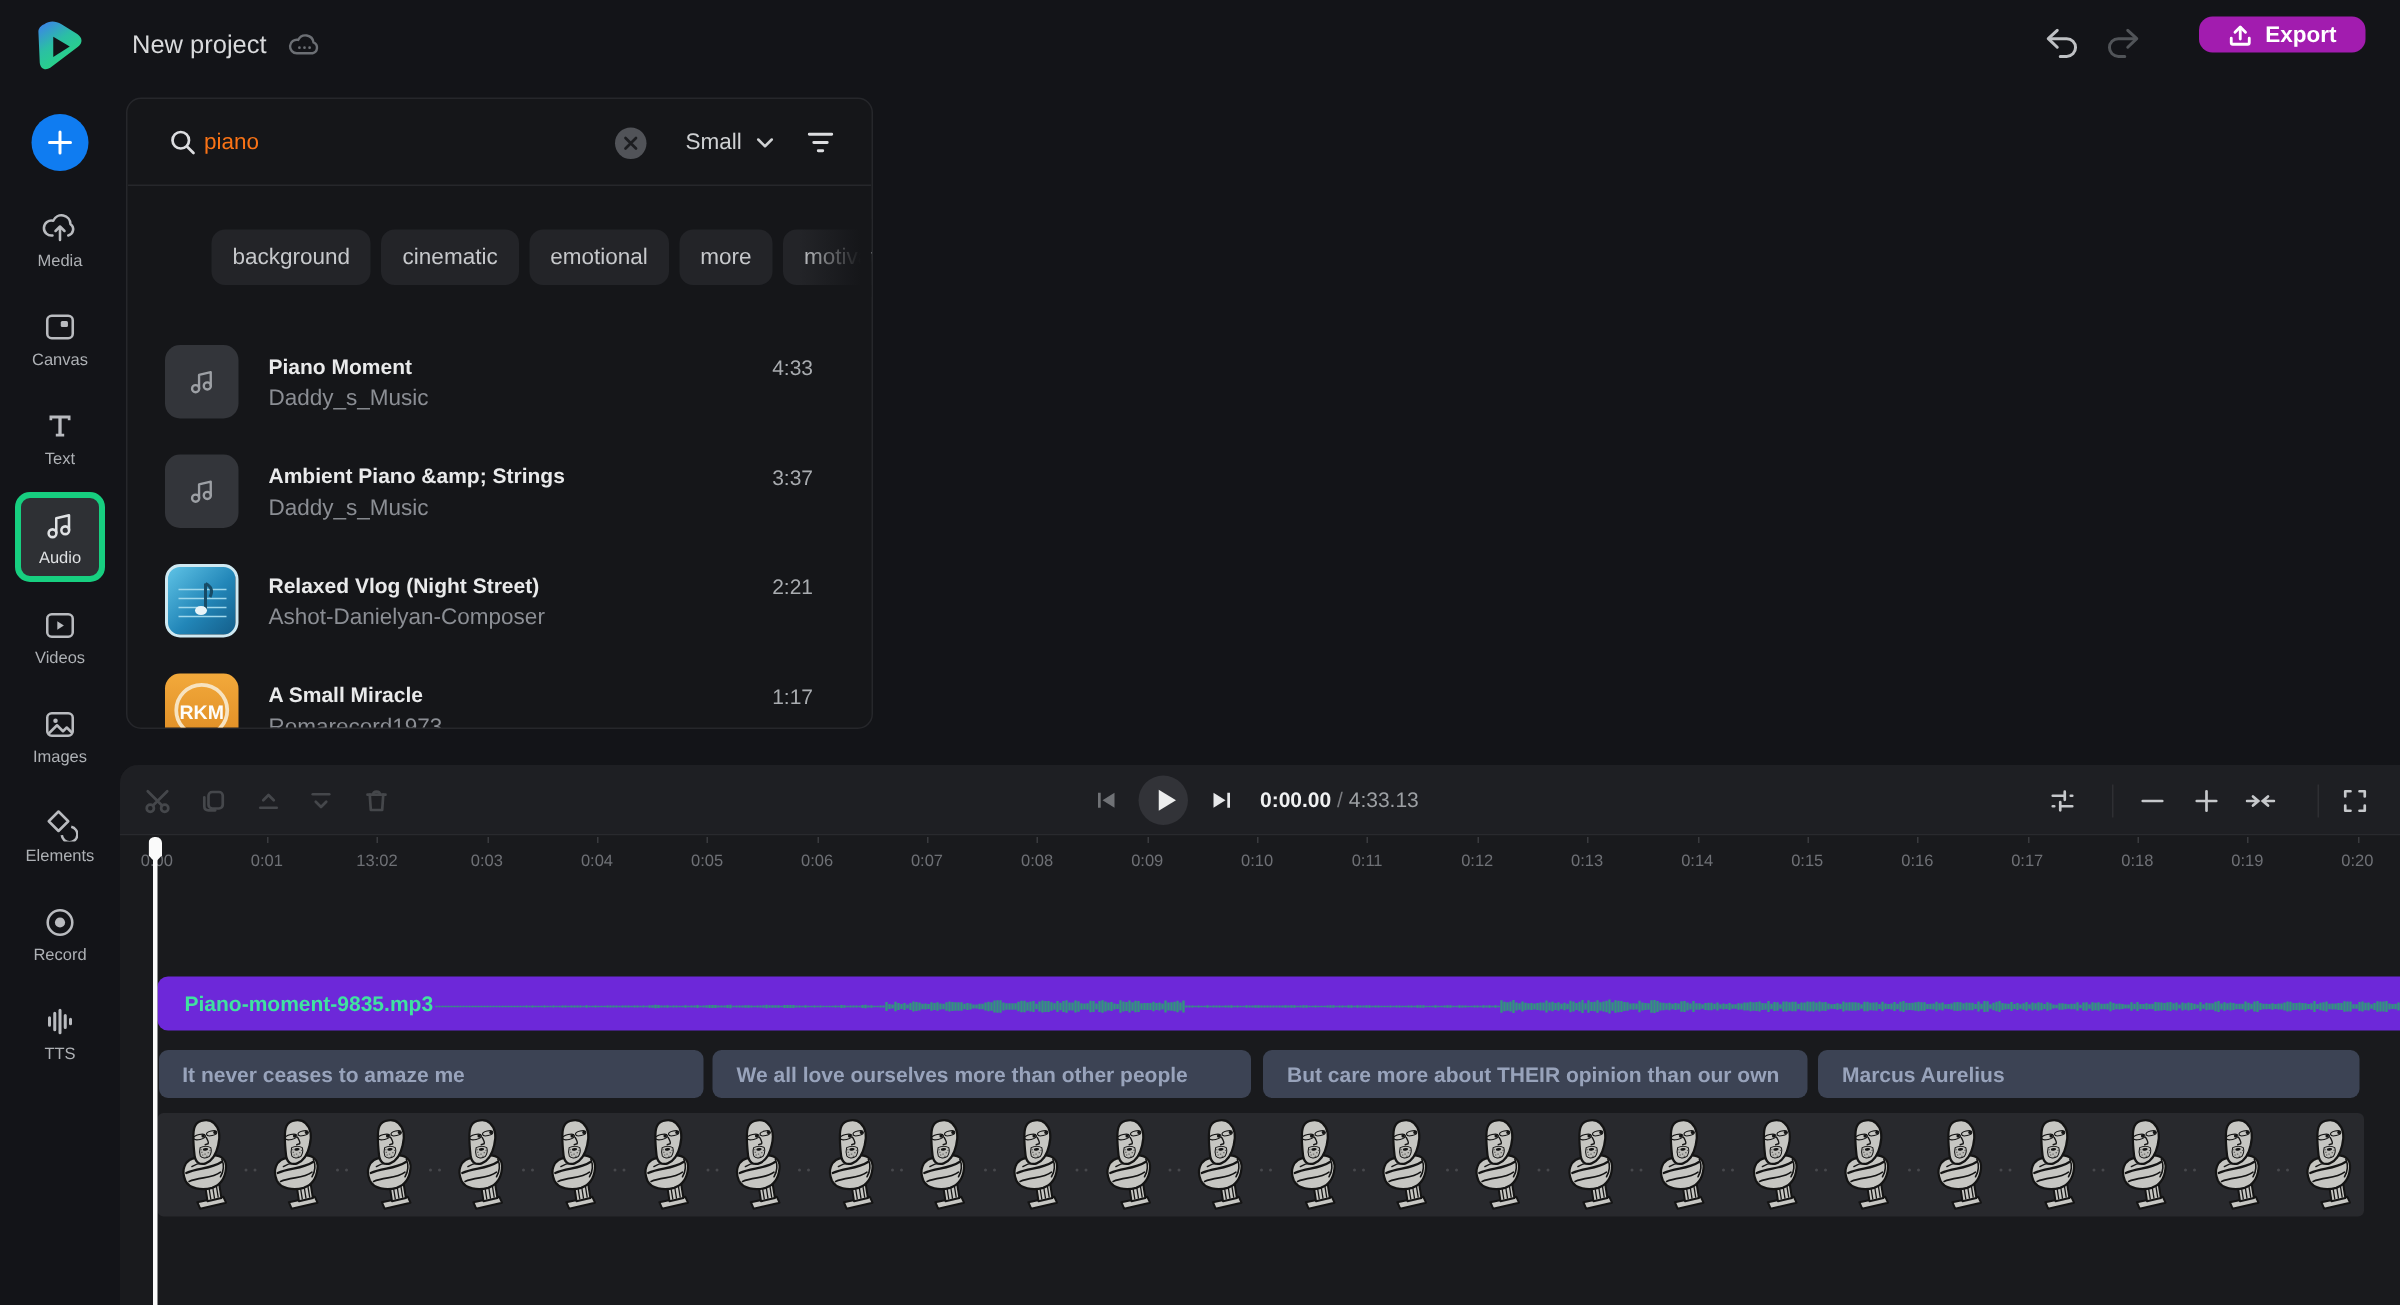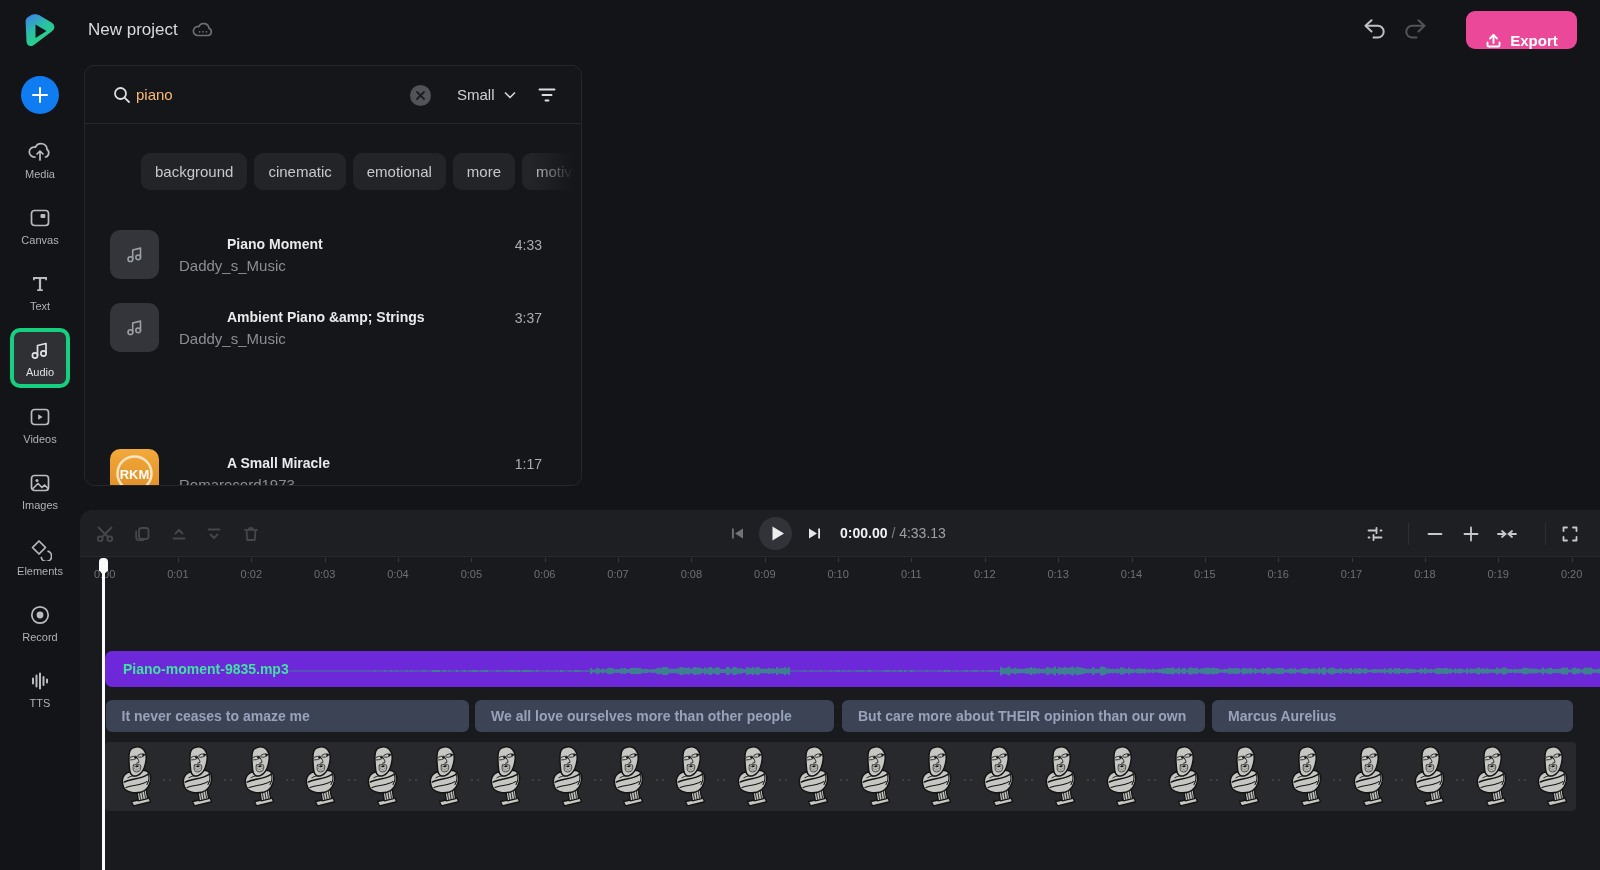--- a/index.html
+++ b/index.html
@@ -7,51 +7,51 @@
   font-family:"Liberation Sans", sans-serif; }
 #app { position:relative; width:1600px; height:870px; background:#131418; }
 
 
 #topbar { position:absolute; left:0; top:0; width:1600px; height:60px; }
 #logo { position:absolute; left:25px; top:13px; width:32px; height:34px; }
 #ptitle { position:absolute; left:88px; top:20px; color:#d9dadc; font-size:17px; }
 #cloudico { position:absolute; left:192px; top:20px; }
 #undo { position:absolute; left:1363px; top:19px; }
 #redo { position:absolute; left:1402px; top:19px; }
-#export { position:absolute; left:1466px; top:11px; width:111px; height:38px; background:#ec4899;
-  border-radius:9px; color:#fff; font-size:15px; font-weight:bold; display:flex; align-items:flex-end;
+#export { position:absolute; left:1466px; top:11px; width:111px; height:24px; background:#a21caf;
+  border-radius:9px; color:#fff; font-size:15px; font-weight:bold; display:flex; align-items:center;
   justify-content:center; gap:8px; }
 
 
 #sidebar { position:absolute; left:0; top:60px; width:80px; height:810px; }
 #plusbtn { position:absolute; left:21px; top:16px; width:38px; height:38px; border-radius:50%;
   background:#0f7cf1; color:#fff; display:flex; align-items:center; justify-content:center; }
 .navitem { position:absolute; left:0; width:80px; text-align:center; color:#aeb1b5; font-size:11px; }
 .navitem svg { display:block; margin:0 auto 4px auto; }
 #audiobox { position:absolute; left:10px; top:268px; width:60px; height:60px; border:4px solid #17cf80;
   border-radius:10px; background:#2e3034; }
 #audioin { position:absolute; left:10px; top:268px; width:60px; height:60px; display:flex; flex-direction:column;
   align-items:center; justify-content:center; color:#dfe1e3; font-size:11px; }
 
 
 #panel { position:absolute; left:84px; top:65px; width:498px; height:421px; background:#151619;
   border:1px solid #26272b; border-radius:10px; overflow:hidden; }
 #searchrow { position:absolute; left:0; top:0; width:100%; height:58px; border-bottom:1px solid #26272b; }
-#searchtxt { position:absolute; left:51px; top:20px; color:#fdba74; font-size:15px; }
+#searchtxt { position:absolute; left:51px; top:20px; color:#f97316; font-size:15px; }
 #clearbtn { position:absolute; left:325px; top:19px; width:21px; height:21px; border-radius:50%; background:#515358; }
 #musicdd { position:absolute; left:372px; top:20px; color:#cfd1d3; font-size:15px; }
 #tagsrow { position:absolute; left:24px; top:87px; width:482px; height:37px; display:flex; gap:7px;margin-left:32px; }
 .tag { height:37px; line-height:37px; padding:0 14px; background:#232428; border-radius:9px;
   color:#c6c8cb; font-size:15px; white-space:nowrap; }
 #tagfade { position:absolute; right:0; top:80px; width:48px; height:52px;
   background:linear-gradient(90deg, rgba(21,22,25,0), #151619 85%); }
 .aitem { position:absolute; left:25px; width:448px; height:49px; }
 .thumb { position:absolute; left:0; top:0; width:49px; height:49px; border-radius:10px; background:#33353a;
   display:flex; align-items:center; justify-content:center; }
-.atitle { position:absolute; left:69px; top:6px; color:#e9eaeb; font-size:14px; font-weight:bold;margin-left:48px; }
+.atitle { position:absolute; left:69px; top:6px; color:#e9eaeb; font-size:14px; font-weight:bold; }
 .asub { position:absolute; left:69px; top:27px; color:#8b8e94; font-size:15px; }
 .adur { position:absolute; right:16px; top:7px; color:#a9acb0; font-size:14px; }
 
 
 #video { position:absolute; left:971px; top:62px; width:240px; height:426px;
   background:linear-gradient(180deg, #e158d9 0%, #bc50d5 32%, #9046cc 55%, #5d35bb 80%, #3f2aa9 100%); }
 #vtext { position:absolute; left:0; top:185.5px; width:240px; text-align:center; color:#ecdcf6;
   font-size:28px; line-height:23.7px; font-weight:bold; transform:scaleY(1.14); transform-origin:top; }
 
 
@@ -219,20 +219,33 @@
           <svg width="22" height="22" viewBox="0 0 24 24" fill="none" stroke="#9da0a5" stroke-width="1.7">
             <path d="M9.5 16.5 L9.5 6.5 L18 4.5 L18 14.5" stroke-linejoin="round"></path>
             <circle cx="7" cy="16.5" r="2.6"></circle>
             <circle cx="15.5" cy="14.5" r="2.6"></circle>
           </svg>
         </div>
     <div class="atitle">Ambient Piano &amp;amp; Strings</div>
         <div class="asub">Daddy_s_Music</div>
         <div class="adur">3:37</div>
   </div>
+  <div class="aitem" style="top:310px;">
+    <div class="thumb" style="background:linear-gradient(135deg,#5fc3e6,#2286b8 55%,#145e8a);border:2px solid #cfe9f2;">
+      <svg width="40" height="40" viewBox="0 0 40 40">
+            <path d="M4 12 H36 M4 18 H36 M4 24 H36 M4 30 H36" stroke="#9fd8ec" stroke-width="1"></path>
+            <path d="M22 8 C26 10 27 13 25 17" stroke="#174b66" stroke-width="2" fill="none"></path>
+            <path d="M22 8 L22 25" stroke="#174b66" stroke-width="2"></path>
+            <ellipse cx="19" cy="26" rx="4" ry="3" fill="#e8f4f8"></ellipse>
+          </svg>
+    </div>
+    <div class="atitle">Relaxed Vlog (Night Street)</div>
+        <div class="asub">Ashot-Danielyan-Composer</div>
+        <div class="adur">2:21</div>
+  </div>
   <div class="aitem" style="top:383px;padding-left:20px;">
     <div class="thumb" style="background:linear-gradient(180deg,#f2a93b,#dd8a22);">
       <svg width="49" height="49" viewBox="0 0 49 49">
             <circle cx="24.5" cy="24.5" r="17" fill="none" stroke="#f7e3c0" stroke-width="2.5"></circle>
             <text x="24.5" y="30" text-anchor="middle" font-size="13" font-weight="bold" fill="#fdfdfb" font-family="Liberation Sans">RKM</text>
           </svg>
     </div>
     <div class="atitle">A Small Miracle</div>
         <div class="asub">Romarecord1973</div>
         <div class="adur">1:17</div>
@@ -319,21 +332,21 @@
 <svg class="tbico" style="left:1481px" width="18" height="18" viewBox="0 0 18 18" fill="none" stroke="#c6c8cb" stroke-width="1.8" stroke-linecap="round" stroke-linejoin="round">
 <path d="M2.5 6 V2.5 H6 M12 2.5 H15.5 V6 M15.5 12 V15.5 H12 M6 15.5 H2.5 V12"></path>
         </svg>
 </div>
 <div id="ruler">
 <div class="rtick" style="left:24.6px"></div>
 <div class="rlab" style="left:24.6px">0:00</div>
 <div class="rtick" style="left:97.9px"></div>
 <div class="rlab" style="left:97.9px">0:01</div>
 <div class="rtick" style="left:171.3px"></div>
-<div class="rlab" style="left:171.3px">0:02</div>
+<div class="rlab" style="left:171.3px">13:02</div>
 <div class="rtick" style="left:244.6px"></div>
 <div class="rlab" style="left:244.6px">0:03</div>
 <div class="rtick" style="left:318.0px"></div>
 <div class="rlab" style="left:318.0px">0:04</div>
 <div class="rtick" style="left:391.4px"></div>
 <div class="rlab" style="left:391.4px">0:05</div>
 <div class="rtick" style="left:464.7px"></div>
 <div class="rlab" style="left:464.7px">0:06</div>
 <div class="rtick" style="left:538.0px"></div>
 <div class="rlab" style="left:538.0px">0:07</div>

